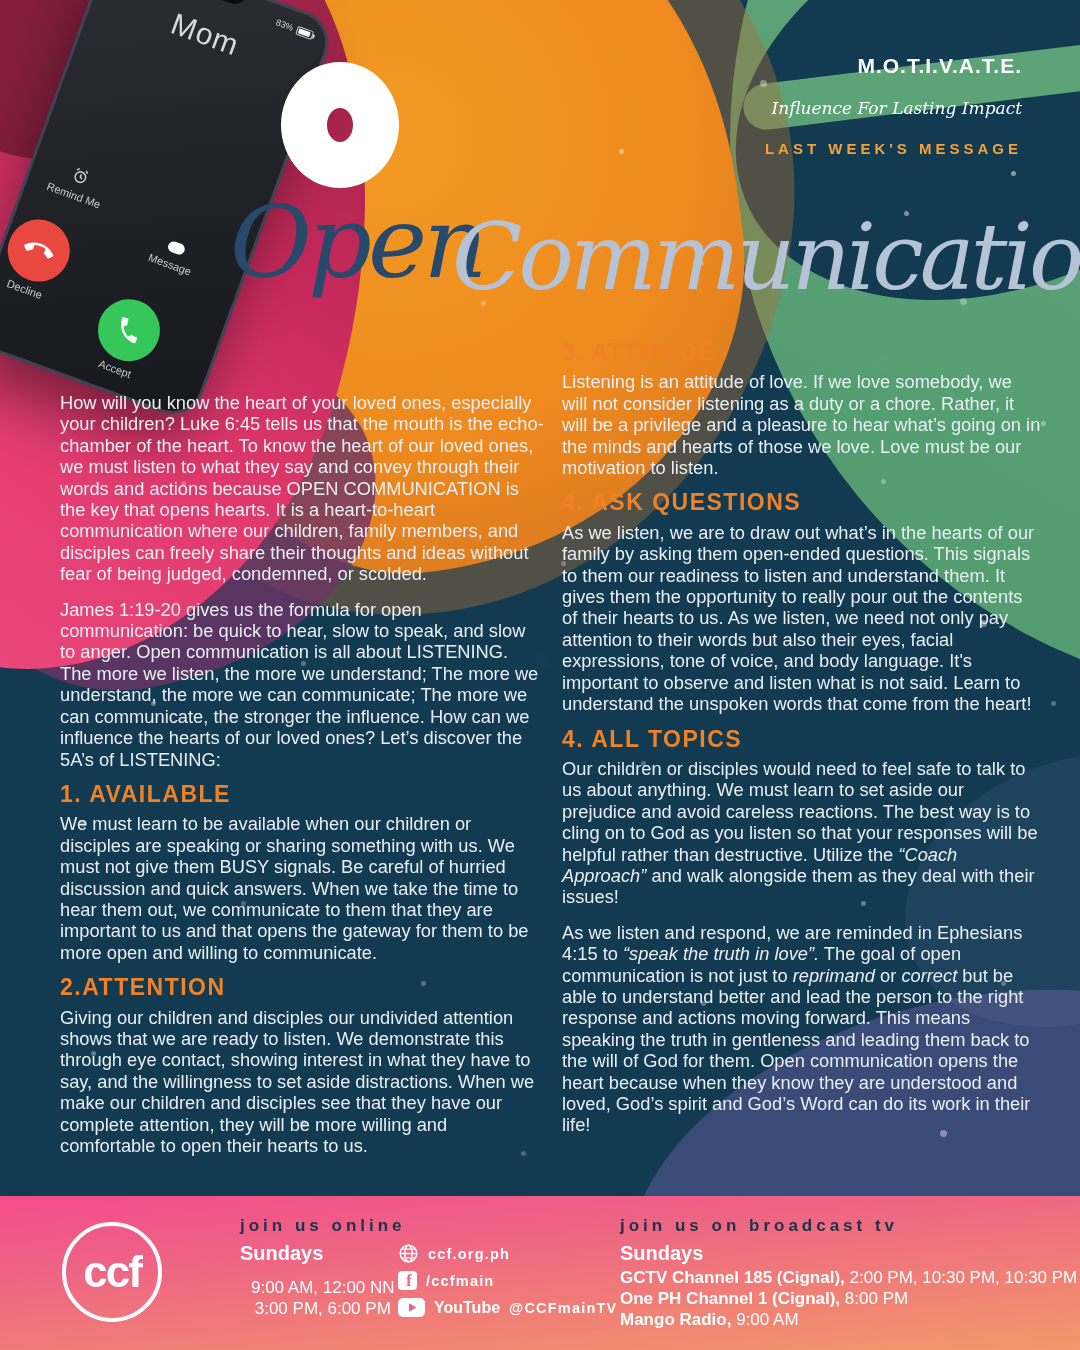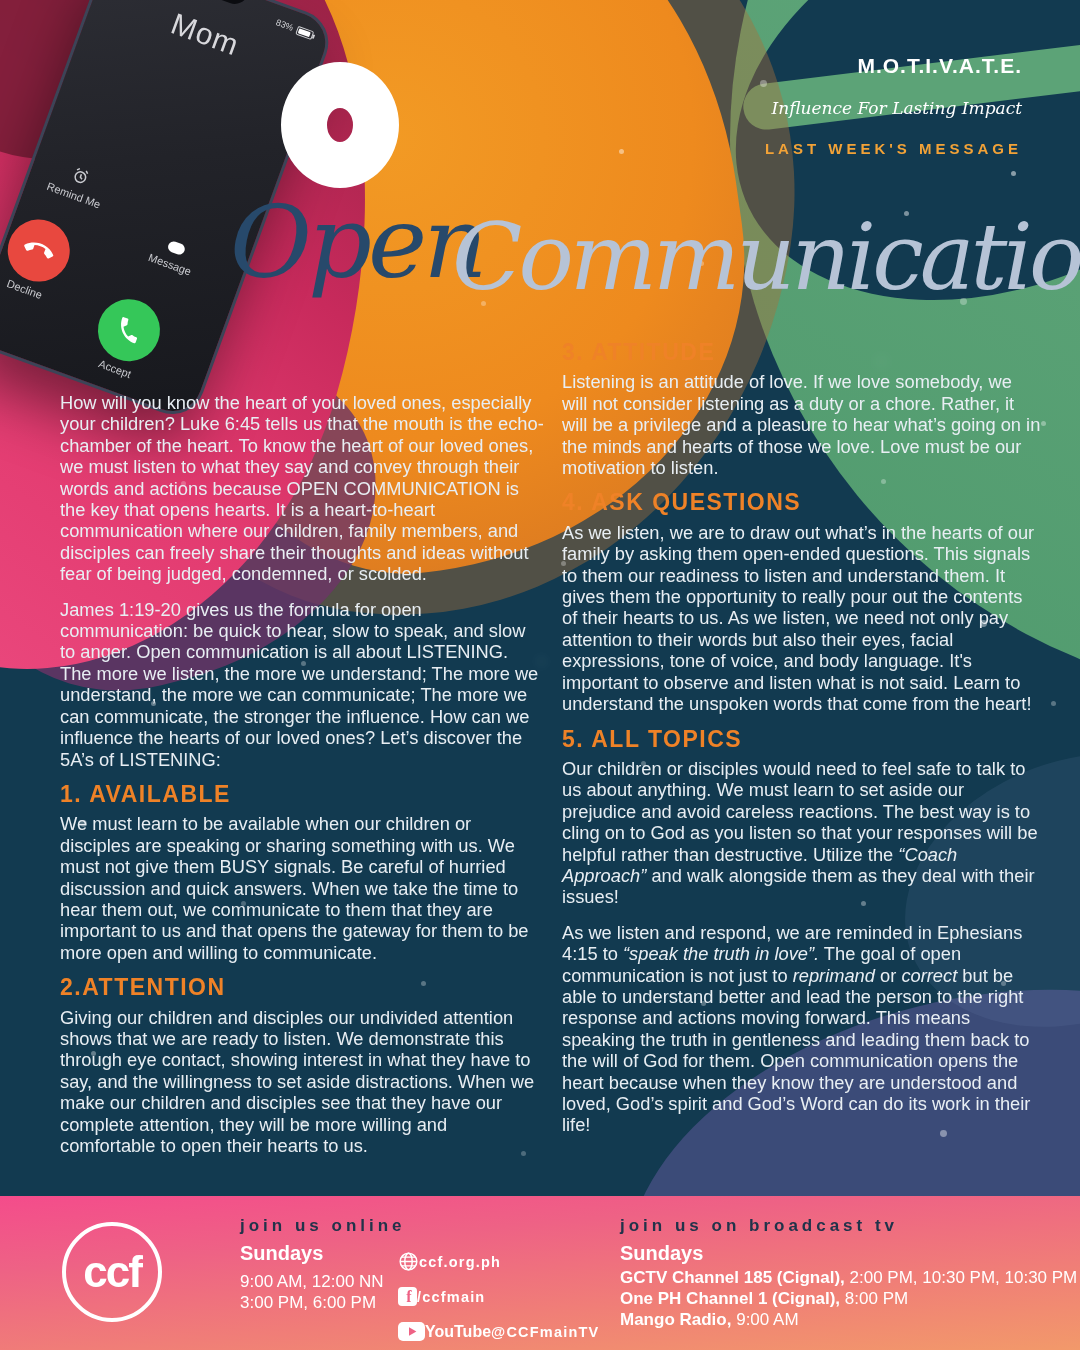--- a/index.html
+++ b/index.html
@@ -106,24 +106,24 @@
 
   
   .footer{position:absolute;left:0;bottom:0;width:1080px;height:154px;
      background:linear-gradient(175deg,#f44c8b 0%,#ee6285 30%,#f2996a 100%);}
   .ccf-logo{position:absolute;left:62px;top:26px;width:100px;height:100px;border-radius:50%;
      border:4px solid #ffffff;display:flex;align-items:center;justify-content:center;
      color:#ffffff;font-weight:bold;font-size:44px;letter-spacing:-2px;}
   .f-head{color:#21334a;font-weight:bold;font-size:17px;letter-spacing:4px;}
   .f-day{color:#ffffff;font-weight:bold;font-size:20px;margin-top:6px;}
   .online{position:absolute;left:240px;top:20px;}
-  .f-times{color:#ffffff;font-size:17px;line-height:21px;margin-top:6px;}
+  .f-times{color:#ffffff;font-size:17px;line-height:21px;margin-top:12px;text-align:center;}
   .links{position:absolute;left:398px;top:44px;}
-  .link-row{display:flex;align-items:center;color:#ffffff;font-weight:bold;
-     font-size:14.5px;letter-spacing:1.2px;height:27px;margin-top:8px;}
+  .link-row{display:flex;align-items:center;gap:9px;color:#ffffff;font-weight:bold;
+     font-size:14.5px;letter-spacing:1.2px;height:27px;}
   .icon{display:inline-flex;align-items:center;justify-content:center;}
   .icon-facebook{width:19px;height:19px;background:#ffffff;border-radius:4px;color:#ee6285;
      font-family:"Liberation Serif",serif;font-weight:bold;font-size:16px;padding-left:4px;}
   .yt-word{font-size:16px;letter-spacing:0;}
   .broadcast{position:absolute;left:620px;top:20px;}
   .b-rows{color:#ffffff;font-size:17px;line-height:21px;margin-top:2px;}
   .b-rows b{font-weight:bold;margin-top:20px;}
 </style>
 </head>
 <body>
@@ -195,21 +195,21 @@
       <h3>1. AVAILABLE</h3>
       <p><span>We must learn to be available when our children or disciples are speaking or sharing something with us. We must not give them BUSY signals. Be careful of hurried discussion and quick answers. When we take the time to hear them out, we communicate to them that they are important to us and that opens the gateway for them to be more open and willing to communicate.</span></p>
       <h3>2.ATTENTION</h3>
       <p><span>Giving our children and disciples our undivided attention shows that we are ready to listen. We demonstrate this through eye contact, showing interest in what they have to say, and the willingness to set aside distractions. When we make our children and disciples see that they have our complete attention, they will be more willing and comfortable to open their hearts to us.</span></p>
     </div>
   <div class="col col-right">
       <h3>3. ATTITUDE</h3>
       <p><span>Listening is an attitude of love. If we love somebody, we will not consider listening as a duty or a chore. Rather, it will be a privilege and a pleasure to hear what’s going on in the minds and hearts of those we love. Love must be our motivation to listen.</span></p>
       <h3>4. ASK QUESTIONS</h3>
       <p><span>As we listen, we are to draw out what’s in the hearts of our family by asking them open-ended questions. This signals to them our readiness to listen and understand them. It gives them the opportunity to really pour out the contents of their hearts to us. As we listen, we need not only pay attention to their words but also their eyes, facial expressions, tone of voice, and body language. It's important to observe and listen what is not said. Learn to understand the unspoken words that come from the heart!</span></p>
-      <h3>5. ALL TOPICS</h3>
+      <h3>4. ALL TOPICS</h3>
       <p><span>Our children or disciples would need to feel safe to talk to us about anything. We must learn to set aside our prejudice and avoid careless reactions. The best way is to cling on to God as you listen so that your responses will be helpful rather than destructive. Utilize the </span><span class="it">“Coach Approach”</span><span> and walk alongside them as they deal with their issues!</span></p>
       <p><span>As we listen and respond, we are reminded in Ephesians 4:15 to </span><span class="it">“speak the truth in love”.</span><span> The goal of open communication is not just to </span><span class="it">reprimand</span><span> or </span><span class="it">correct</span><span> but be able to understand better and lead the person to the right response and actions moving forward. This means speaking the truth in gentleness and leading them back to the will of God for them. Open communication opens the heart because when they know they are understood and loved, God’s spirit and God’s Word can do its work in their life!</span></p>
     </div>
 
   <footer class="footer">
     <div class="ccf-logo">
       <span>ccf</span>
     </div>
     <div class="online">
       <div class="f-head">join us online</div>

